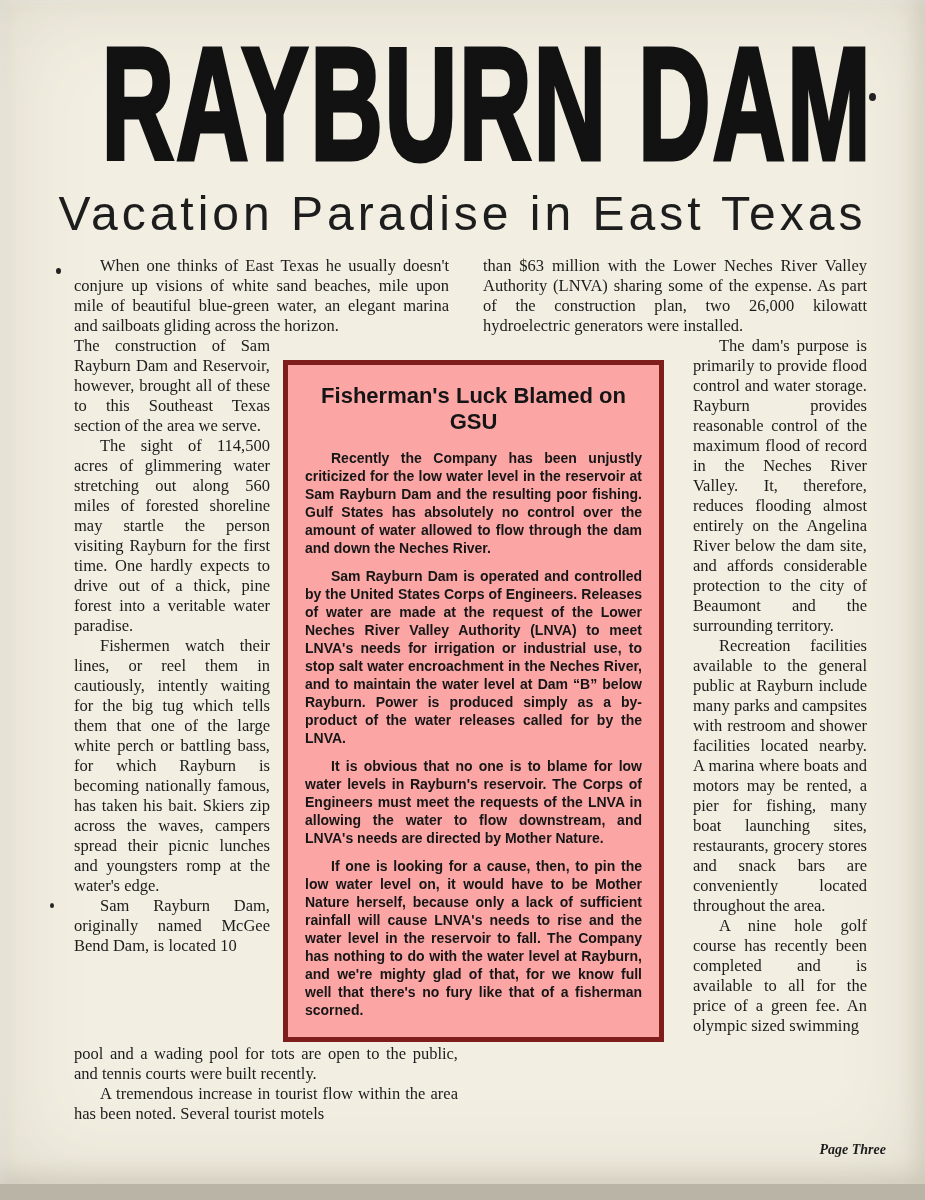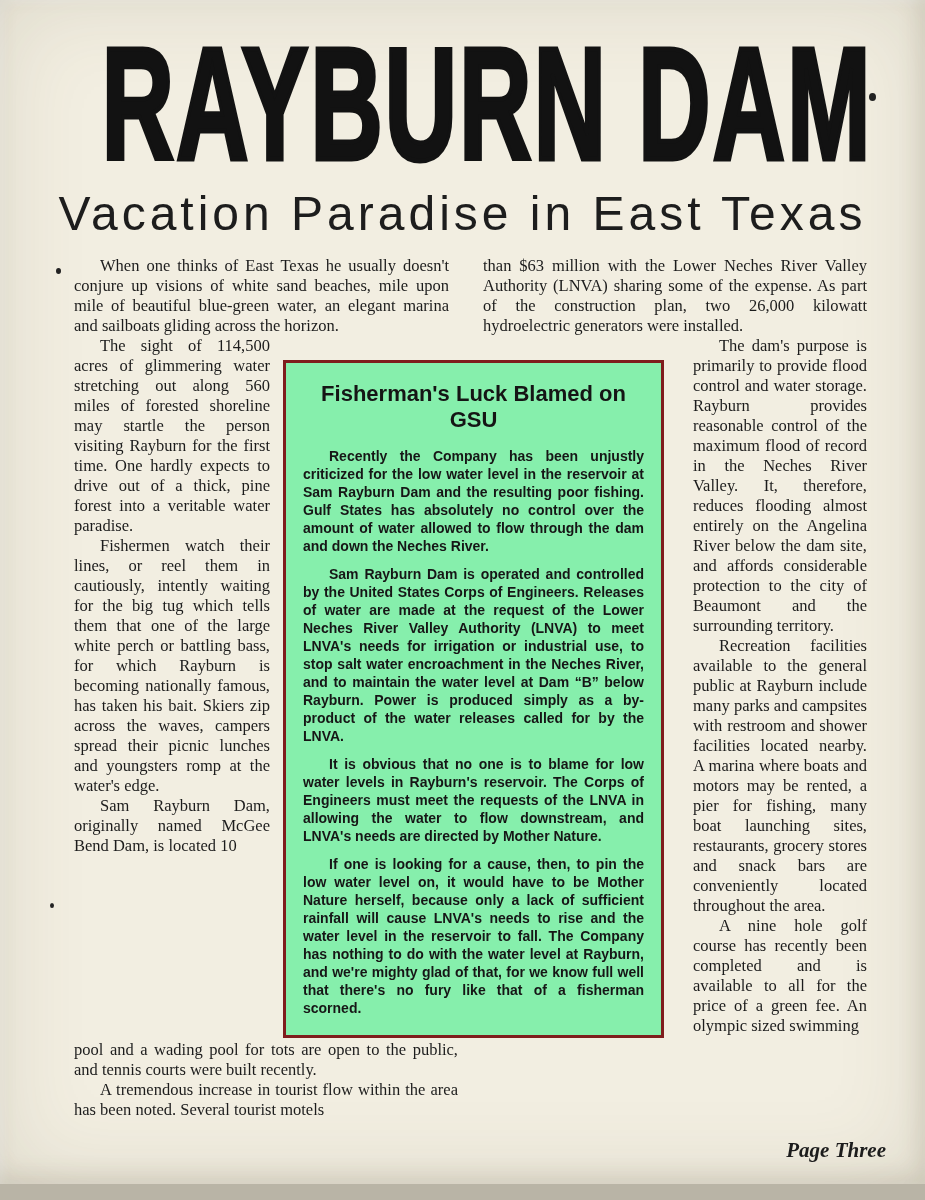--- a/index.html
+++ b/index.html
@@ -74,23 +74,23 @@
   .middle .col-narrow-right { width: 174px; }
 
   .bottom .col-left  { width: 381px; margin-right: 28px; }
   .bottom .col-right { width: 384px; }
 
   
   .feature-box {
     width: 381px;
     box-sizing: border-box;
     margin: 24px 29px 0 0;
-    border: 3px solid #7f1d1d;
+    border: 5px solid #7f1d1d;
     padding: 14px 17px 18px;
-    background: #86efac;
+    background: #fca5a5;
   }
   .feature-box h3 {
     margin: 4px 0 14px;
     font-family: "Liberation Sans", sans-serif;
     font-weight: bold;
     font-size: 22px;
     line-height: 26px;
     text-align: center;
     color: #151515;
   }
@@ -109,21 +109,21 @@
   .feature-box p.box-text:last-child { margin-bottom: 0; }
 
   
   .footer {
     margin-top: 18px;
     padding-right: 2px;
     text-align: right;
     font-family: "Liberation Serif", serif;
     font-weight: bold;
     font-style: italic;
-    font-size: 21px;
+    font-size: 14px;
     color: #1c1c1c;
   }
 
   
   .speck {
     position: absolute;
     background: #222;
     border-radius: 50%;
   }
   .speck.s1 { left: 869px; top: 93px;  width: 7px; height: 8px; }
@@ -144,20 +144,21 @@
   <div class="content">
 
     <section class="row intro">
       <p class="body-text indent col-left">When one thinks of East Texas he usually doesn't conjure up visions of white sand beaches, mile upon mile of beautiful blue-green water, an elegant marina and sailboats gliding across the horizon.</p>
       <p class="body-text col-right">than $63 million with the Lower Neches River Valley Authority (LNVA) sharing some of the expense. As part of the construction plan, two 26,000 kilowatt hydroelectric generators were installed.</p>
     </section>
 
     <section class="row middle">
 
       <div class="col-narrow-left">
+        <p class="body-text">The construction of Sam Rayburn Dam and Reservoir, however, brought all of these to this Southeast Texas section of the area we serve.</p>
         <p class="body-text indent">The sight of 114,500 acres of glimmering water stretching out along 560 miles of forested shoreline may startle the person visiting Rayburn for the first time. One hardly expects to drive out of a thick, pine forest into a veritable water paradise.</p>
         <p class="body-text indent">Fishermen watch their lines, or reel them in cautiously, intently waiting for the big tug which tells them that one of the large white perch or battling bass, for which Rayburn is becoming nationally famous, has taken his bait. Skiers zip across the waves, campers spread their picnic lunches and youngsters romp at the water's edge.</p>
         <p class="body-text indent">Sam Rayburn Dam, originally named McGee Bend Dam, is located 10</p>
       </div>
 
       <aside class="feature-box">
         <h3>Fisherman's Luck Blamed on GSU</h3>
         <p class="box-text">Recently the Company has been unjustly criticized for the low water level in the reservoir at Sam Rayburn Dam and the resulting poor fishing. Gulf States has absolutely no control over the amount of water allowed to flow through the dam and down the Neches River.</p>
         <p class="box-text">Sam Rayburn Dam is operated and controlled by the United States Corps of Engineers. Releases of water are made at the request of the Lower Neches River Valley Authority (LNVA) to meet LNVA's needs for irrigation or industrial use, to stop salt water encroachment in the Neches River, and to maintain the water level at Dam “B” below Rayburn. Power is produced simply as a by-product of the water releases called for by the LNVA.</p>
         <p class="box-text">It is obvious that no one is to blame for low water levels in Rayburn's reservoir. The Corps of Engineers must meet the requests of the LNVA in allowing the water to flow downstream, and LNVA's needs are directed by Mother Nature.</p>

